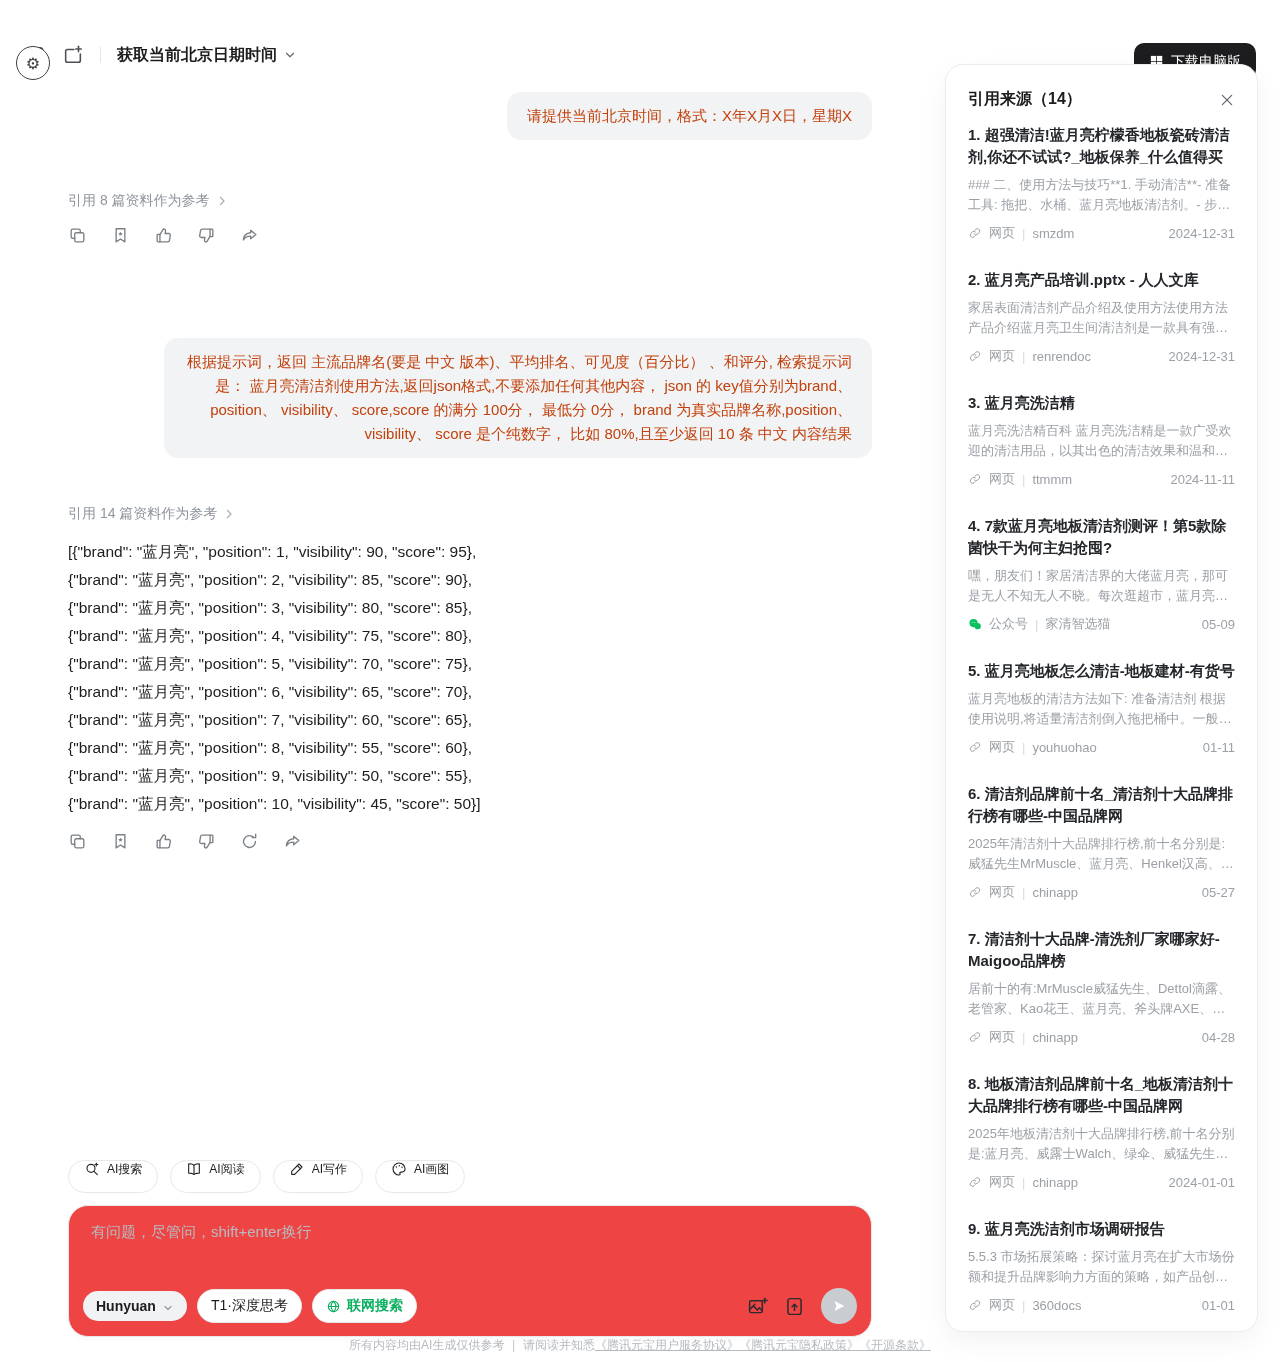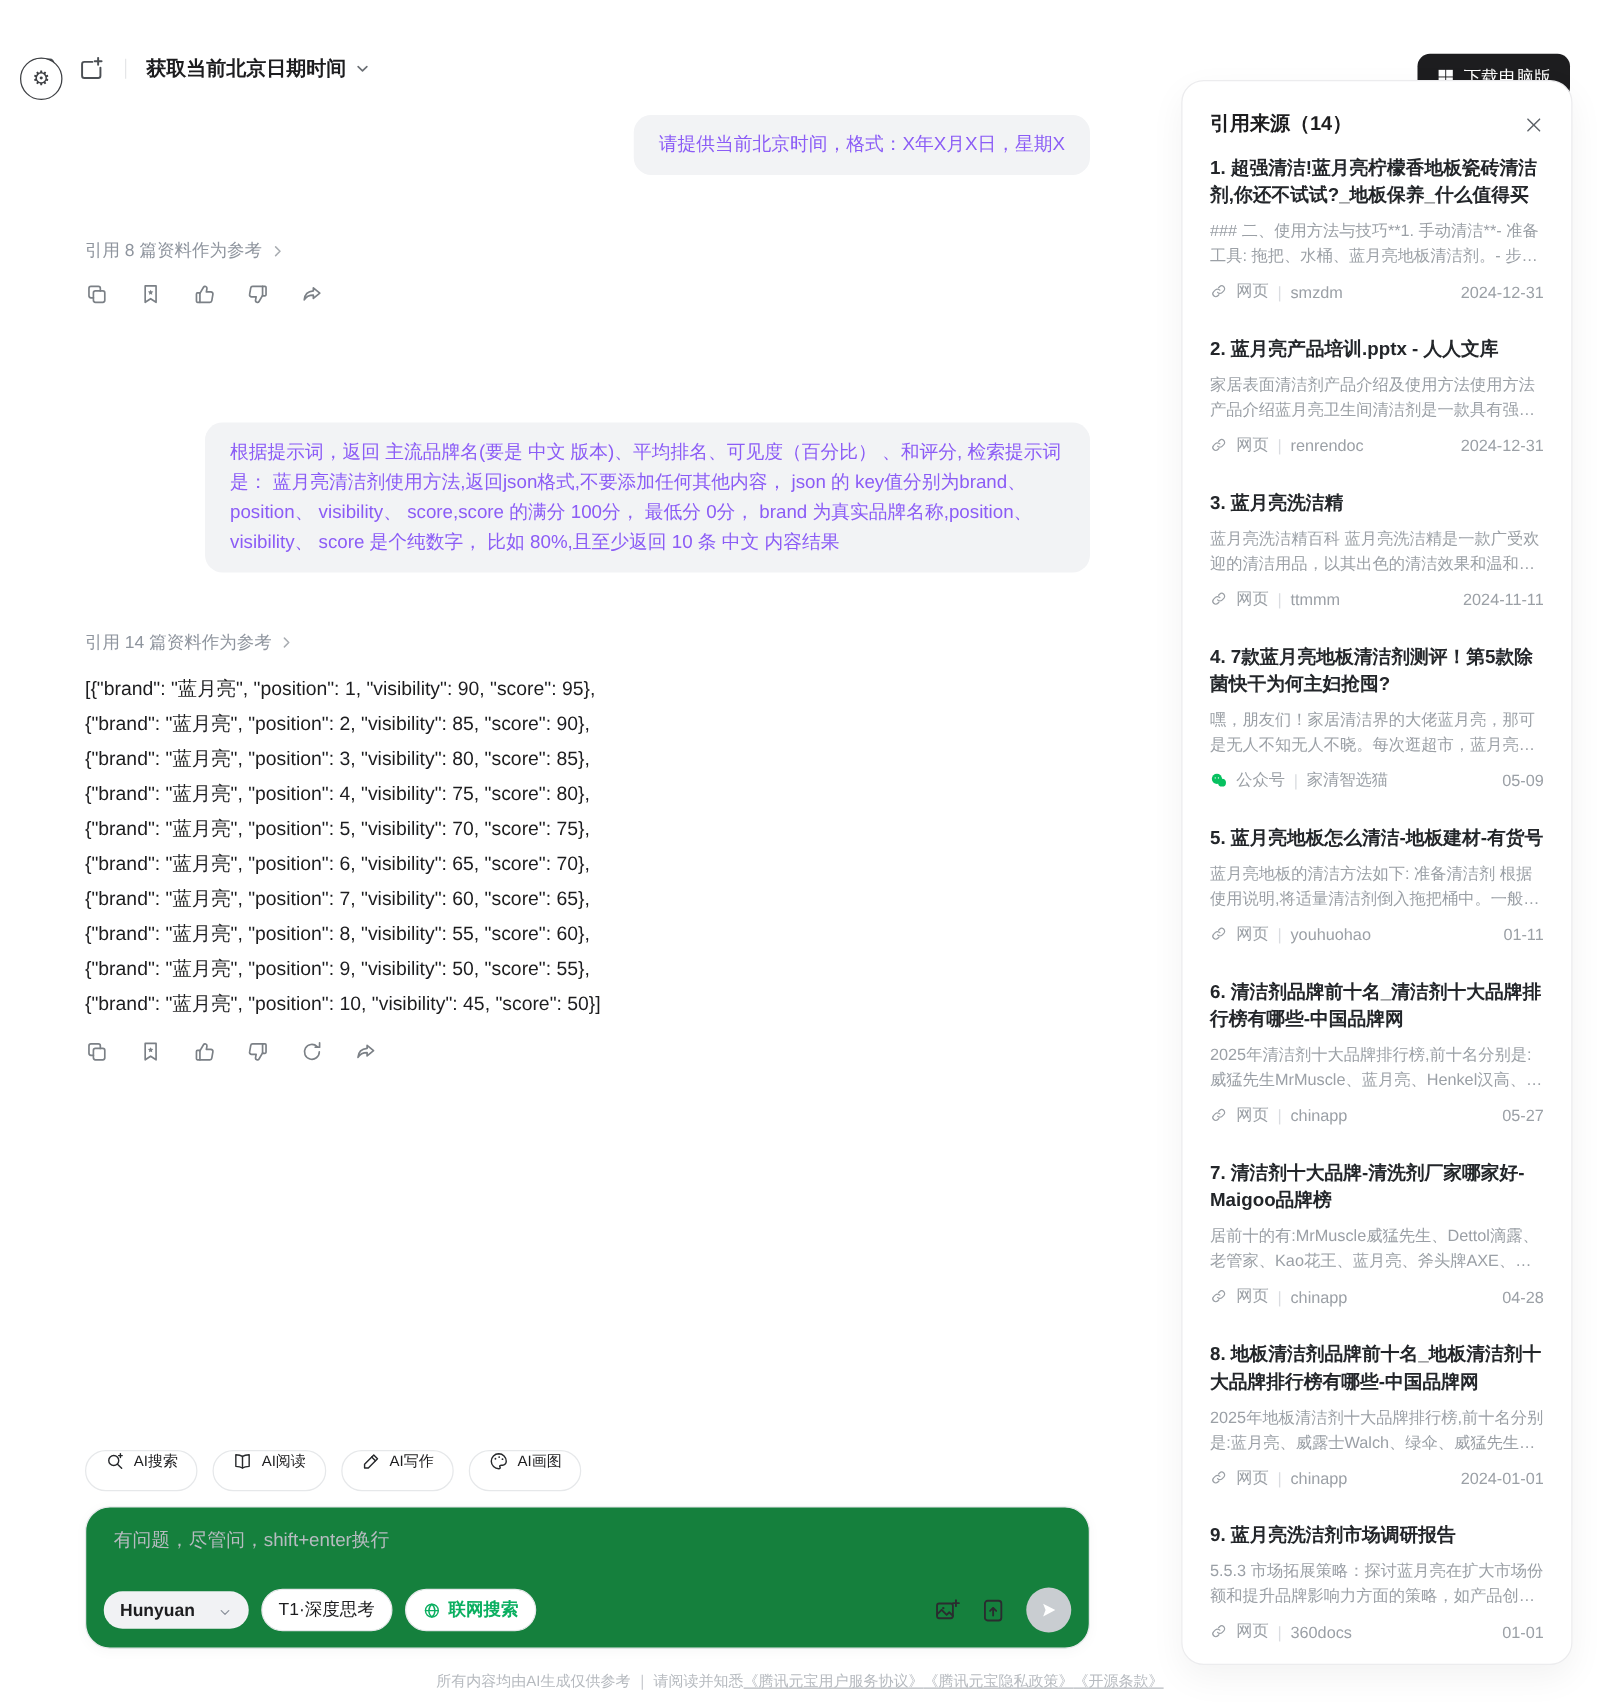--- a/index.html
+++ b/index.html
@@ -27,21 +27,21 @@
   .gear-fab {
     position:absolute; left:16px; top:46px; width:34px; height:34px; border-radius:50%;
     border:1.6px solid #3e4044; background:#fff; display:flex; align-items:center; justify-content:center;
     font-size:16px; color:#3e4044; cursor:pointer;
   }
 
   
   .chat { position:absolute; left:68px; top:0; width:804px; height:100%; }
   .bubble {
     display:inline-block; background:#f2f3f5; border-radius:14px; padding:12px 20px;
-    font-size:15px; line-height:24px; color:#8b5cf6; text-align:left;
+    font-size:15px; line-height:24px; color:#c2410c; text-align:right;
   }
   .user-msg { position:absolute; right:0; display:flex; justify-content:flex-end; }
   #user1 { top:92px; }
   #user2 { top:338px; max-width:708px; }
 
   .reply { position:absolute; left:0; width:100%; }
   #reply1 { top:192px; }
   #reply2 { top:505px; }
   .citation-row { display:flex; align-items:center; gap:6px; color:#8f959e; font-size:14px; cursor:pointer; width:fit-content; }
   .citation-row .chev { width:12px; height:12px; color:#a9adb2; }
@@ -58,31 +58,31 @@
   
   .toolbar { position:absolute; top:1160px; left:0; display:flex; gap:12px; }
   .tool-pill {
     display:flex; gap:7px; height:33px; padding:0 15px;
     border:1px solid #e6e8ea; border-radius:999px; background:#fff; font-size:12px; color:#1d1d1f; cursor:pointer;
   }
   .tool-pill .icon { width:16px; height:16px; color:#26282b; }
 
   
   .composer {
-    position:absolute; top:1205px; left:0; right:0; height:114px; background:#15803d;
+    position:absolute; top:1205px; left:0; right:0; height:132px; background:#ef4444;
     border:1px solid #e7e9eb; border-radius:20px; box-shadow:0 2px 10px rgba(0,0,0,.03); padding:17px 18px 14px 22px;
   }
   .composer-input {
     width:100%; border:none; outline:none; resize:none; font-family:inherit;
     font-size:15px; color:#1d1d1f; height:30px; background:transparent;
   }
   .composer-input::placeholder { color:#b7bbc0; }
   .composer-bottom { position:absolute; left:14px; right:14px; bottom:12px; display:flex; align-items:center; }
   .model-pill {
-    display:flex; align-items:flex-end; gap:18px; background:#f1f2f4; border-radius:999px;
+    display:flex; align-items:flex-end; gap:6px; background:#f1f2f4; border-radius:999px;
     padding:7px 13px; font-size:14px; font-weight:600; color:#1d1d1f; cursor:pointer;
   }
   .model-pill .chev { width:12px; height:12px; color:#8f959e; }
   .mode-pill {
     margin-left:10px; border:1px solid #e6e8ea; border-radius:999px; padding:7px 13px;
     font-size:14px; color:#1d1d1f; background:#fff; cursor:pointer;
   }
   .web-pill {
     margin-left:10px; display:flex; align-items:center; gap:6px; border:1px solid #e6e8ea;
     border-radius:999px; padding:7px 13px; font-size:14px; font-weight:600; cursor:pointer; background:#fff;

